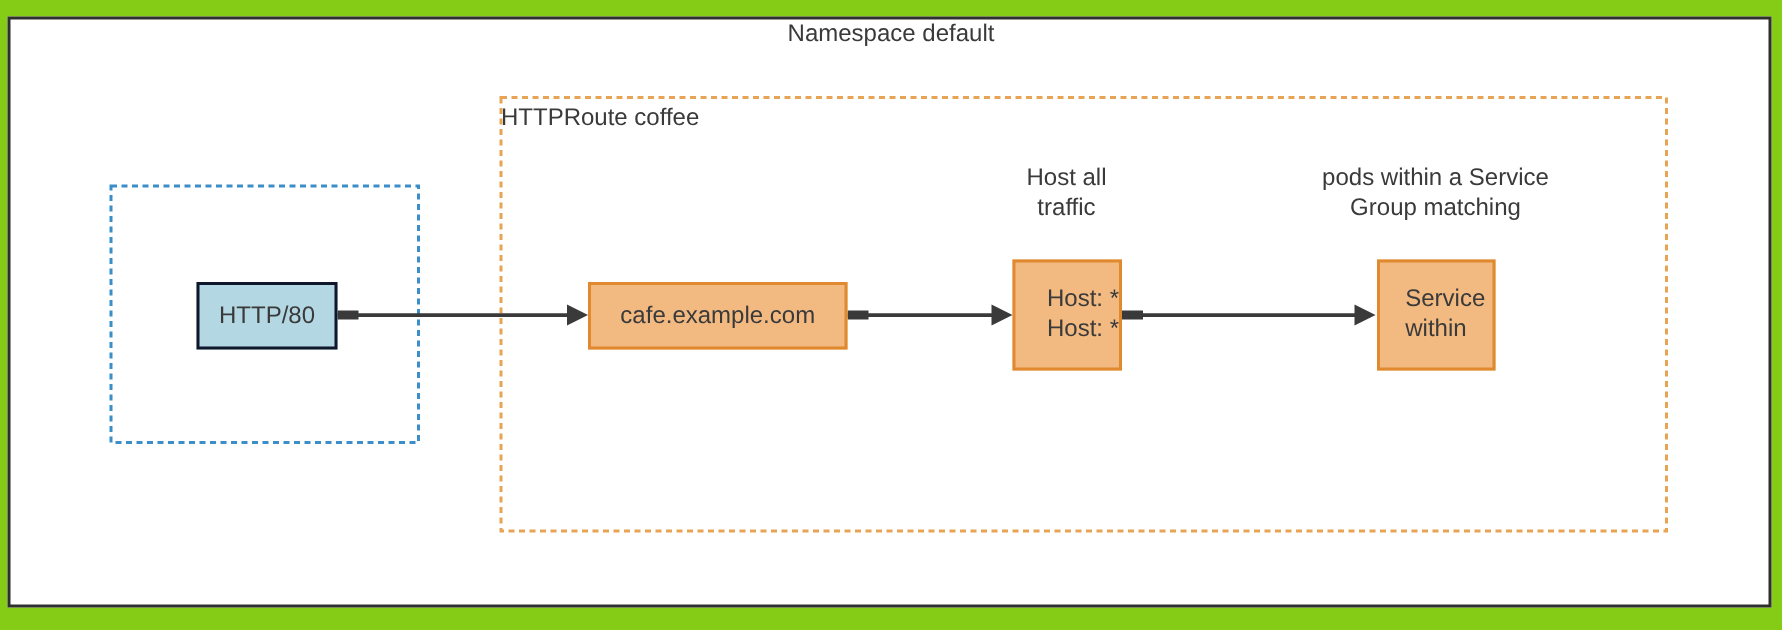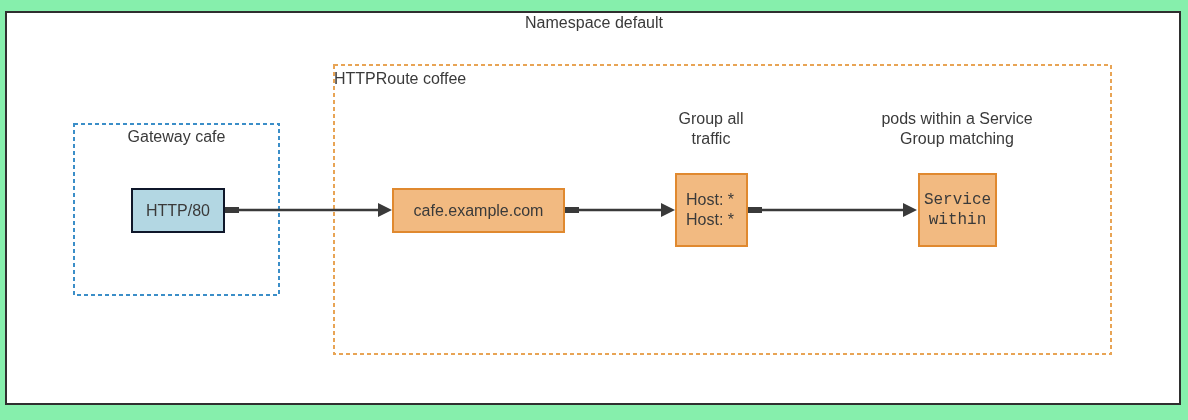--- a/index.html
+++ b/index.html
@@ -5,21 +5,21 @@
   * { margin: 0; padding: 0; box-sizing: border-box; }
   html, body { background: #ffffff; }
   body {
     font-family: "Liberation Sans", "DejaVu Sans", sans-serif;
     color: #3a3a3a;
   }
   .stage {
     position: relative;
     width: 1188px;
     height: 420px;
-    background: #86efac;
+    background: #84cc16;
     overflow: hidden;
   }
   
   .ns-box {
     position: absolute;
     left: 5px; top: 11px;
     width: 1176px; height: 394px;
     border: 2px solid #2f2f2f;
     background: #ffffff;
   }
@@ -79,22 +79,22 @@
   }
   .node.orange {
     background: #f2ba81;
     border: 2px solid #e0892f;
   }
   .node-listener { left: 131px; top: 188px; width: 94px; height: 45px; }
   .node-hostname { left: 392px; top: 188px; width: 173px; height: 45px; }
   .node-match    { left: 675px; top: 173px; width: 73px; height: 74px;
                    justify-content: flex-start; padding-left: 9px; }
   .node-service  { left: 918px; top: 173px; width: 79px; height: 74px; }
-  .node .lines { text-align: left; }
-  .node-service .lines { text-align: center; font-family: Liberation Mono, monospace; }
+  .node .lines { text-align: left; margin-left: 12px; }
+  .node-service .lines { text-align: left; }
 </style>
 </head>
 <body>
 
 <div class="stage">
 
   <div class="ns-box"></div>
   <div class="ns-title">Namespace default</div>
 
   <svg class="wires" width="1188" height="420" viewBox="0 0 1188 420">
@@ -114,25 +114,24 @@
       <polygon points="661,203 675,210 661,217" fill="#3a3a3a"></polygon>
     </g>
 
     <g>
       <rect x="748" y="207" width="14" height="6" fill="#3a3a3a"></rect>
       <line x1="748" y1="210" x2="904" y2="210" stroke="#3a3a3a" stroke-width="2.5"></line>
       <polygon points="903,203 917,210 903,217" fill="#3a3a3a"></polygon>
     </g>
   </svg>
 
-  <div class="gw-title">Gateway cafe</div>
   <div class="route-title">HTTPRoute coffee</div>
 
   <div class="annotation match">
-    <div>Group all</div>
+    <div>Host all</div>
     <div>traffic</div>
   </div>
   <div class="annotation service">
     <div>pods within a Service</div>
     <div>Group matching</div>
   </div>
 
   <div class="node blue node-listener">
     <span>HTTP/80</span>
   </div>

